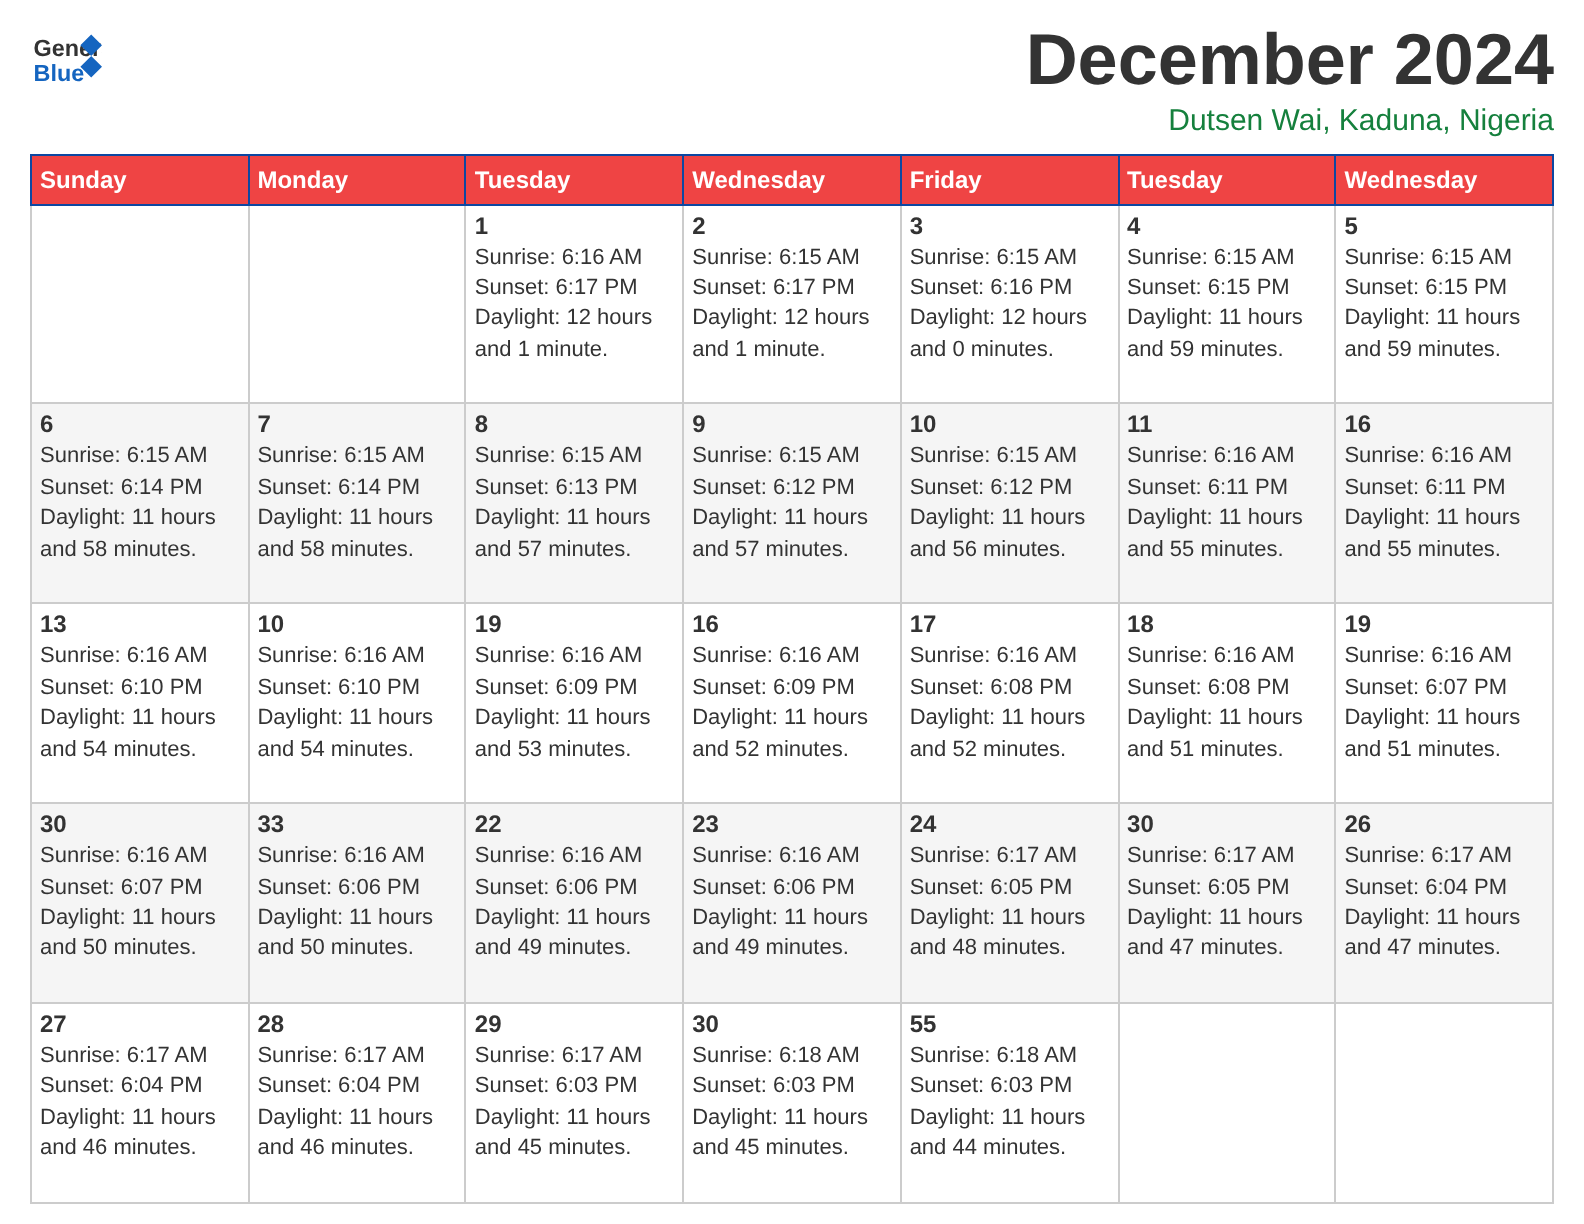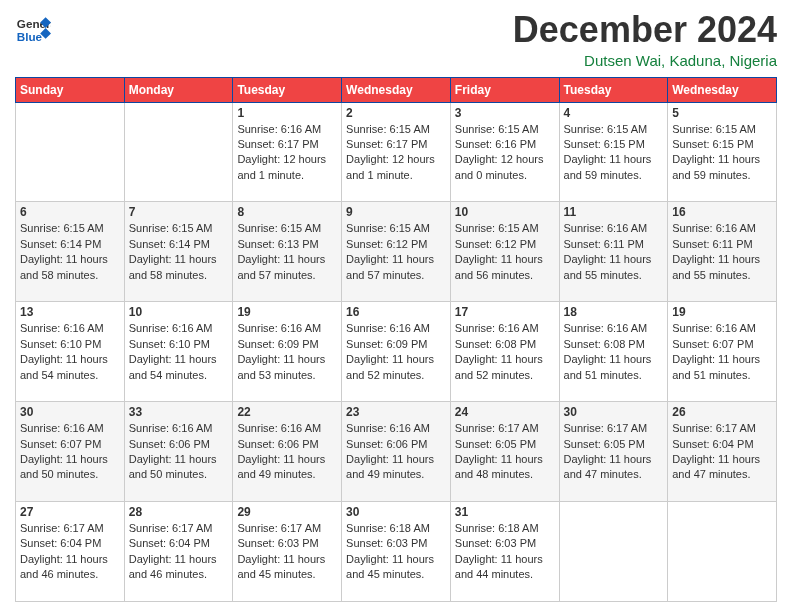--- a/index.html
+++ b/index.html
@@ -334,21 +334,21 @@
 and 45 minutes.</div>
           </td>
           <td>
             <span class="day-num">30</span>
             <div class="day-detail">Sunrise: 6:18 AM
 Sunset: 6:03 PM
 Daylight: 11 hours
 and 45 minutes.</div>
           </td>
           <td>
-            <span class="day-num">31</span>
+            <span class="day-num">55</span>
             <div class="day-detail">Sunrise: 6:18 AM
 Sunset: 6:03 PM
 Daylight: 11 hours
 and 44 minutes.</div>
           </td>
           <td class="empty-cell"></td>
           <td class="empty-cell"></td>
         </tr>
       </tbody>
   </table>

